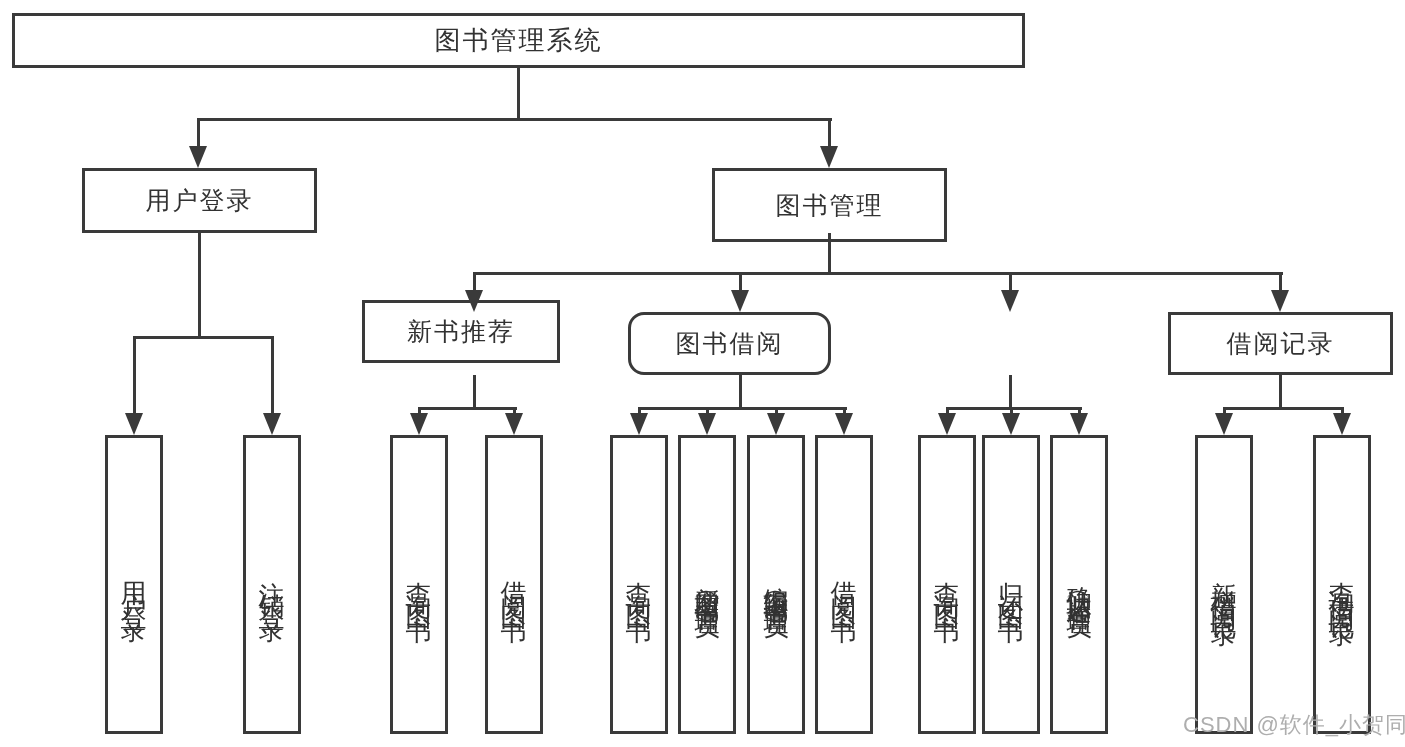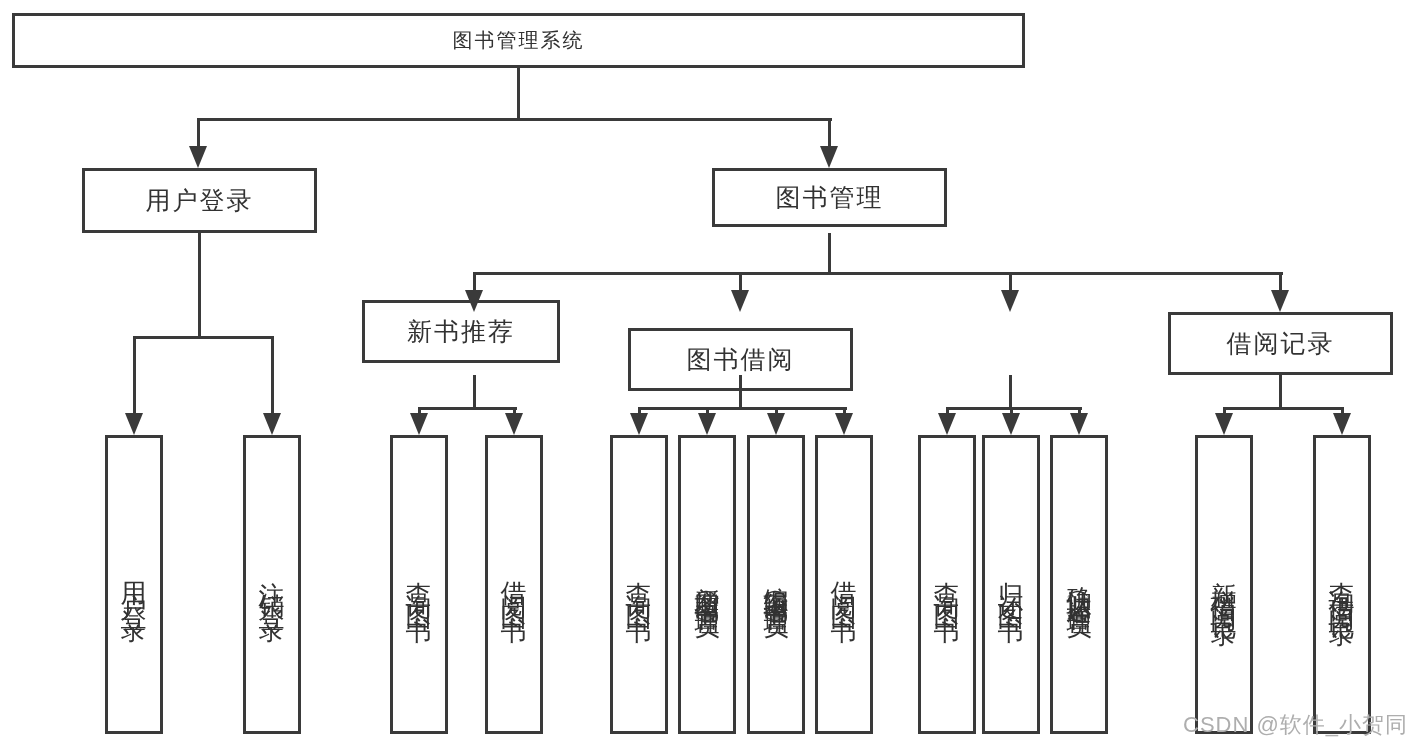--- a/index.html
+++ b/index.html
@@ -5,21 +5,21 @@
   html,body{margin:0;padding:0;background:#ffffff;}
   #canvas{
     position:relative;width:1405px;height:747px;background:#ffffff;overflow:hidden;
     font-family:"Liberation Sans","DejaVu Sans",sans-serif;
   }
   .box{
     position:absolute;box-sizing:border-box;border:3px solid #3a3a3a;background:#ffffff;
     display:flex;align-items:center;justify-content:center;color:#323232;
   }
   .hlabel{font-size:25px;letter-spacing:2px;white-space:nowrap;}
-  .root .hlabel{font-size:20px;}
+  .root .hlabel{font-size:26px;}
   .leaf{width:58px;height:299px;top:435px;}
   .leaf .vlabel{
     writing-mode:vertical-rl;text-orientation:mixed;
     font-size:26px;letter-spacing:12px;line-height:1;white-space:nowrap;color:#323232;
   }
   .leaf.chars-6 .vlabel{letter-spacing:8px;}
   .leaf.chars-9 .vlabel{letter-spacing:4px;font-size:25px;}
   .vline,.hline{position:absolute;background:#3a3a3a;}
   .vline{width:3px;}
   .hline{height:3px;}
@@ -38,28 +38,28 @@
 
 <div id="canvas">
 
   <div class="box root" style="left:12px;top:13px;width:1013px;height:55px;">
     <span class="hlabel">图书管理系统</span>
   </div>
 
   <div class="box" style="left:82px;top:168px;width:235px;height:65px;">
     <span class="hlabel">用户登录</span>
   </div>
-  <div class="box" style="left:712px;top:168px;width:235px;height:59px;">
+  <div class="box" style="left:712px;top:168px;width:235px;height:74px;">
     <span class="hlabel">图书管理</span>
   </div>
 
   <div class="box" style="left:362px;top:300px;width:198px;height:63px;">
     <span class="hlabel">新书推荐</span>
   </div>
-  <div class="box" style="left:628px;top:328px;width:225px;height:63px;">
+  <div class="box" style="left:628px;top:312px;width:203px;height:63px;border-radius:16px;">
     <span class="hlabel">图书借阅</span>
   </div>
   <div class="box" style="left:1168px;top:312px;width:225px;height:63px;">
     <span class="hlabel">借阅记录</span>
   </div>
 
   <div class="box leaf" style="left:105px;">
     <span class="vlabel">用户登录</span>
   </div>
   <div class="box leaf" style="left:243px;">

